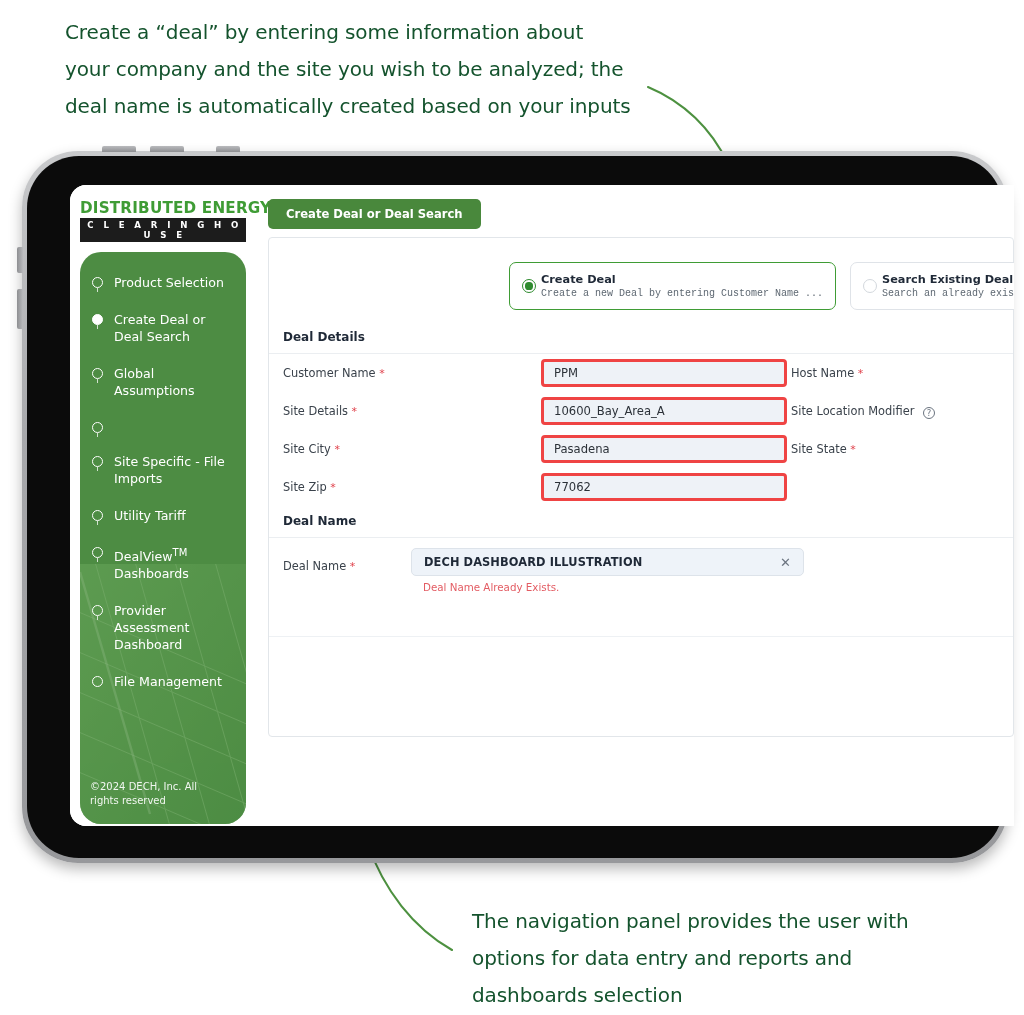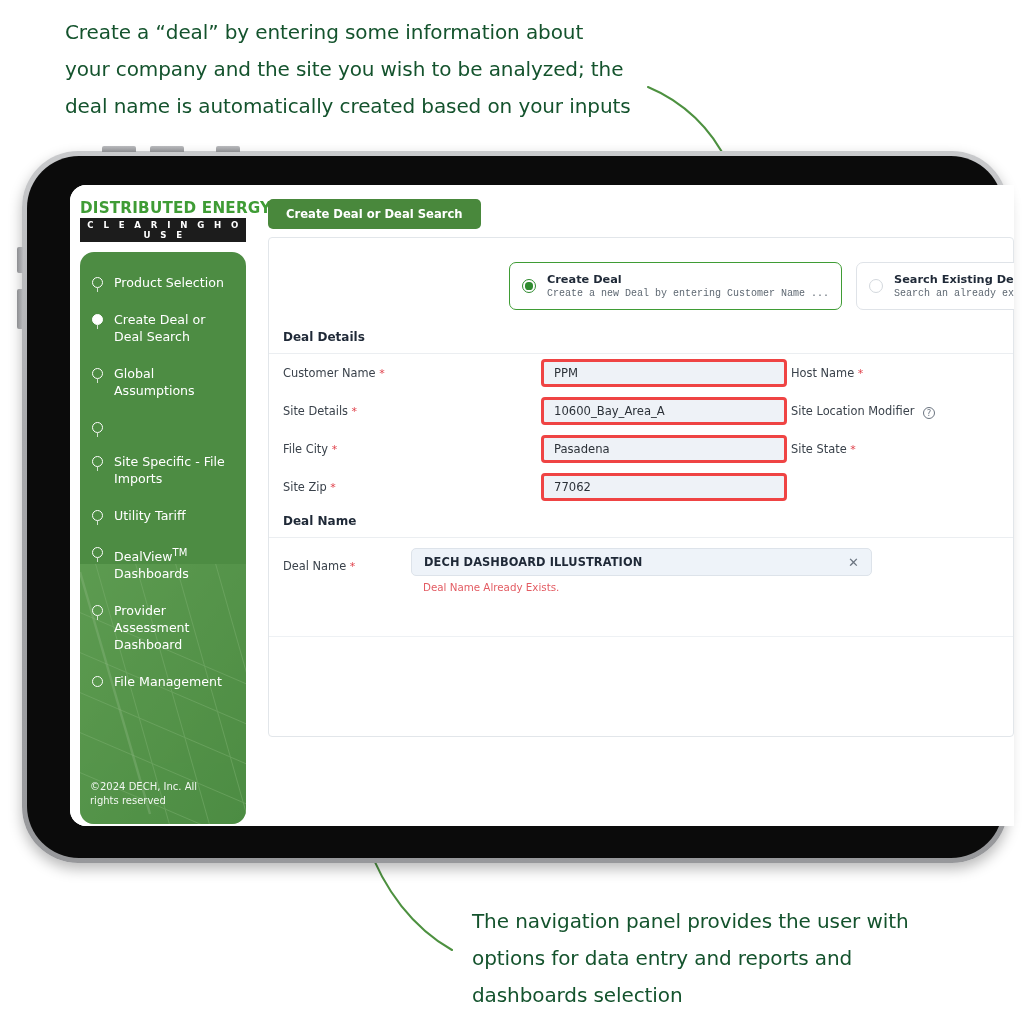--- a/index.html
+++ b/index.html
@@ -102,21 +102,21 @@
     letter-spacing: 3.4px;
     text-align: center;
     padding: 2px 0 2px 3px;
     margin-top: 1px;
     font-family: "DejaVu Sans", sans-serif;
   }
 
   #sidebar {
     position: relative;
     background: #4d8c43;
-    border-radius: 14px;
+    border-radius: 21px;
     height: 572px;
     overflow: hidden;
     padding: 22px 8px 0 6px;
   }
   
   .solar {
     position: absolute;
     left: 0; right: 0; bottom: 0;
     height: 260px;
     opacity: .55;
@@ -206,21 +206,21 @@
     gap: 14px;
     padding: 24px 0 12px 240px;
   }
   .radio-card {
     flex: 0 0 272px;
     border: 1px solid #dfe3e8;
     border-radius: 7px;
     padding: 10px 12px;
     display: flex;
     align-items: center;
-    gap: 11px;
+    gap: 5px;
     cursor: pointer;
     background: #fff;
   }
   .radio-card.selected { border: 1.6px solid #3f9c35; }
   .radio-dot {
     width: 14px; height: 14px;
     border-radius: 50%;
     border: 1.8px solid #d3d8dd;
     flex: 0 0 14px;
     position: relative;
@@ -298,21 +298,21 @@
     margin: 5px 0;
   }
 
   .dealname-row {
     display: grid;
     grid-template-columns: 128px 1fr;
     align-items: start;
     padding: 10px 0 0 14px;
   }
   .dealname-input {
-    width: 461px;
+    width: 393px;
     height: 28px;
     background: #eef3f9;
     border: 1px solid #dde3ea;
     border-radius: 5px;
     display: flex;
     align-items: center;
     justify-content: space-between;
     padding: 0 12px;
     font-size: 11.4px;
     font-weight: 700;
@@ -530,21 +530,21 @@
             </div>
             <div class="f-input">
               <span>10600_Bay_Area_A</span>
             </div>
             <div class="f-label">
               <span>Site Location Modifier</span>
               <span class="help-icon">?</span>
             </div>
 
             <div class="f-label">
-              <span>File City</span>
+              <span>Site City</span>
               <span class="req">*</span>
             </div>
             <div class="f-input">
               <span>Pasadena</span>
             </div>
             <div class="f-label">
               <span>Site State</span>
               <span class="req">*</span>
             </div>
 

